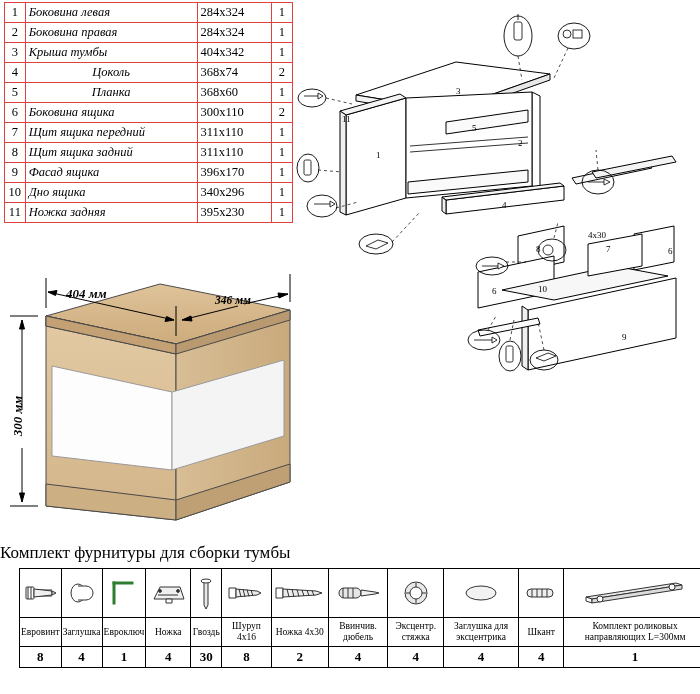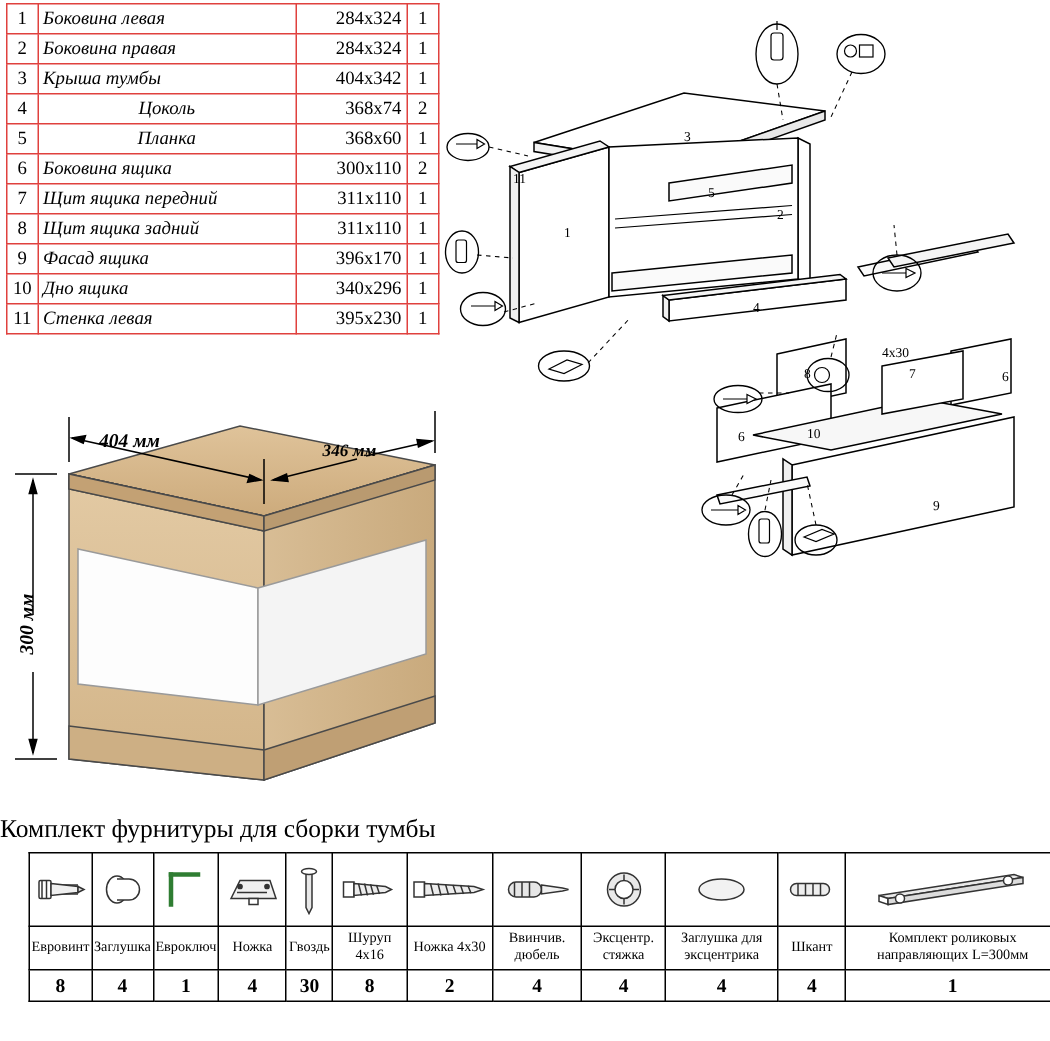--- a/index.html
+++ b/index.html
@@ -20,21 +20,21 @@
   }
   .parts-table td{
     border:1px solid #e0413e;
     padding:1px 3px;
     height:17px;
     line-height:15px;
     white-space:nowrap;
   }
   .pt-num{width:14px;text-align:center;}
   .pt-name{width:175px;text-align:left;font-style:italic;}
-  .pt-size{width:72px;text-align:right;}
+  .pt-size{width:72px;text-align:left;}
   .pt-qty{width:16px;text-align:center;}
   .pt-name.center{text-align:center;}
 
   
   .exploded{
     position:absolute;left:296px;top:0px;width:404px;height:400px;
   }
   .exploded svg{display:block;}
 
   
@@ -125,21 +125,21 @@
         <td class="pt-qty">1</td>
       </tr>
       <tr>
         <td class="pt-num">10</td>
         <td class="pt-name">Дно ящика</td>
         <td class="pt-size">340х296</td>
         <td class="pt-qty">1</td>
       </tr>
       <tr>
         <td class="pt-num">11</td>
-        <td class="pt-name">Стенка левая</td>
+        <td class="pt-name">Ножка задняя</td>
         <td class="pt-size">395х230</td>
         <td class="pt-qty">1</td>
       </tr>
     </tbody>
 </table>
 
 <div class="exploded">
 <svg width="404" height="400" viewBox="0 0 404 400" xmlns="http://www.w3.org/2000/svg">
   <g fill="none" stroke="#000" stroke-width="1">
 

